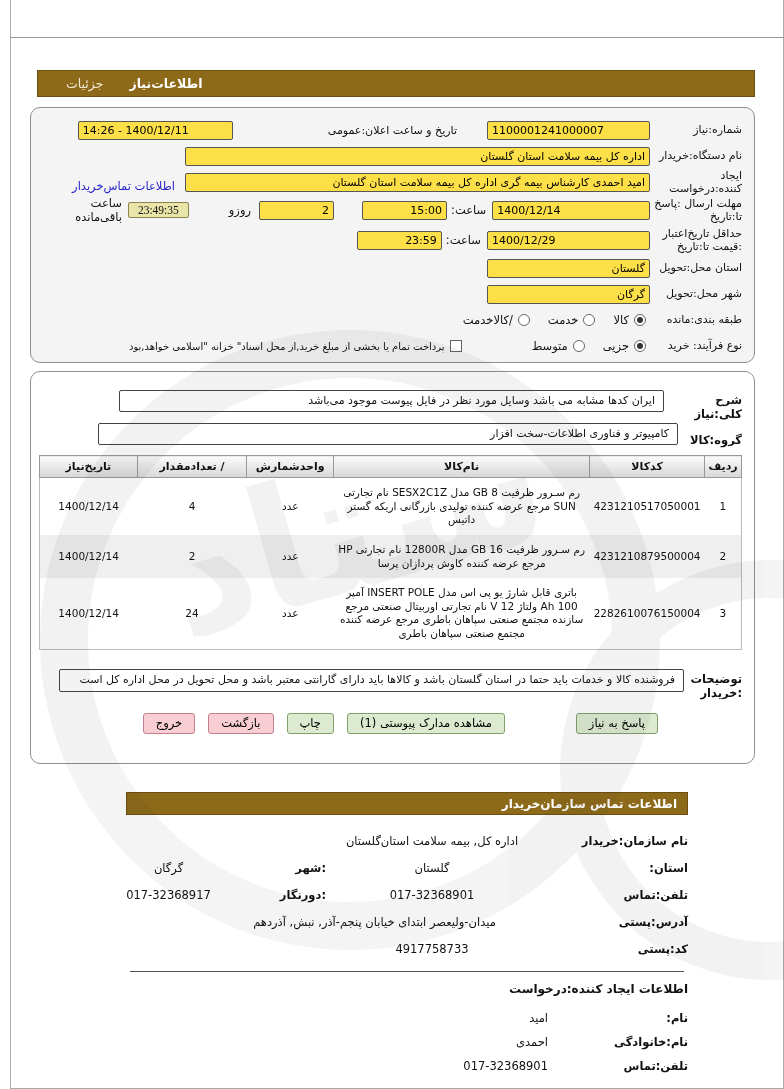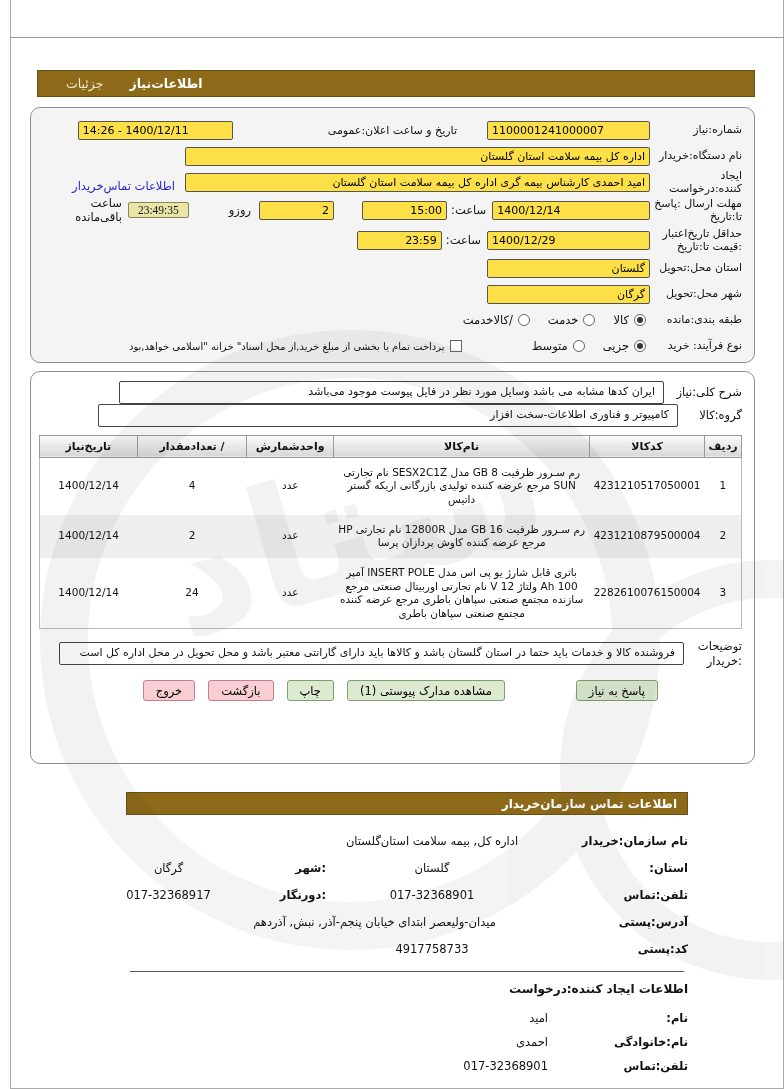--- a/index.html
+++ b/index.html
@@ -40,21 +40,21 @@
            display:inline-block; position:relative; flex:none; cursor:pointer; }
   .radio.checked::after { content:''; position:absolute; inset:2px; background:#333; border-radius:50%; }
   .checkbox { width:12px; height:12px; border:1px solid #666; background:#fff; display:inline-block;
               flex:none; cursor:pointer; }
   .opt { display:flex; align-items:center; gap:5px; }
   .small { font-size:10px; }
 
   
   .sec2 { position:absolute; left:30px; right:29px; top:371px; height:393px; background:#fff;
           border:1px solid #8f8f8f; border-radius:10px; padding:9px 12px; font-size:11.5px; z-index:1; }
-  .b { font-weight:normal; }
+  .b { font-weight:bold;margin-top:12px; }
   .descrow { display:flex; align-items:center; }
   .boxfield { border:1px solid #444; background:#fff; padding:3px 8px; border-radius:2px;
               text-align:right; font-size:11px; line-height:1.35; }
   .w545{width:545px} .w580{width:580px} .w625{width:625px}
   .lab78{flex:0 0 78px} .lab64{flex:0 0 64px} .lab58{flex:0 0 58px; line-height:1.25}
   .heading { font-weight:bold; font-size:12px; margin:9px 0 5px; }
 
   .gtable { width:703px; border-collapse:collapse; margin-top:8px; font-size:10.5px; border:1px solid #bbb; }
   .gtable th { background:linear-gradient(#fbfbfb,#d7d7d7); border:1px solid #999; font-size:11px;
                padding:4px 2px; font-weight:bold; }

